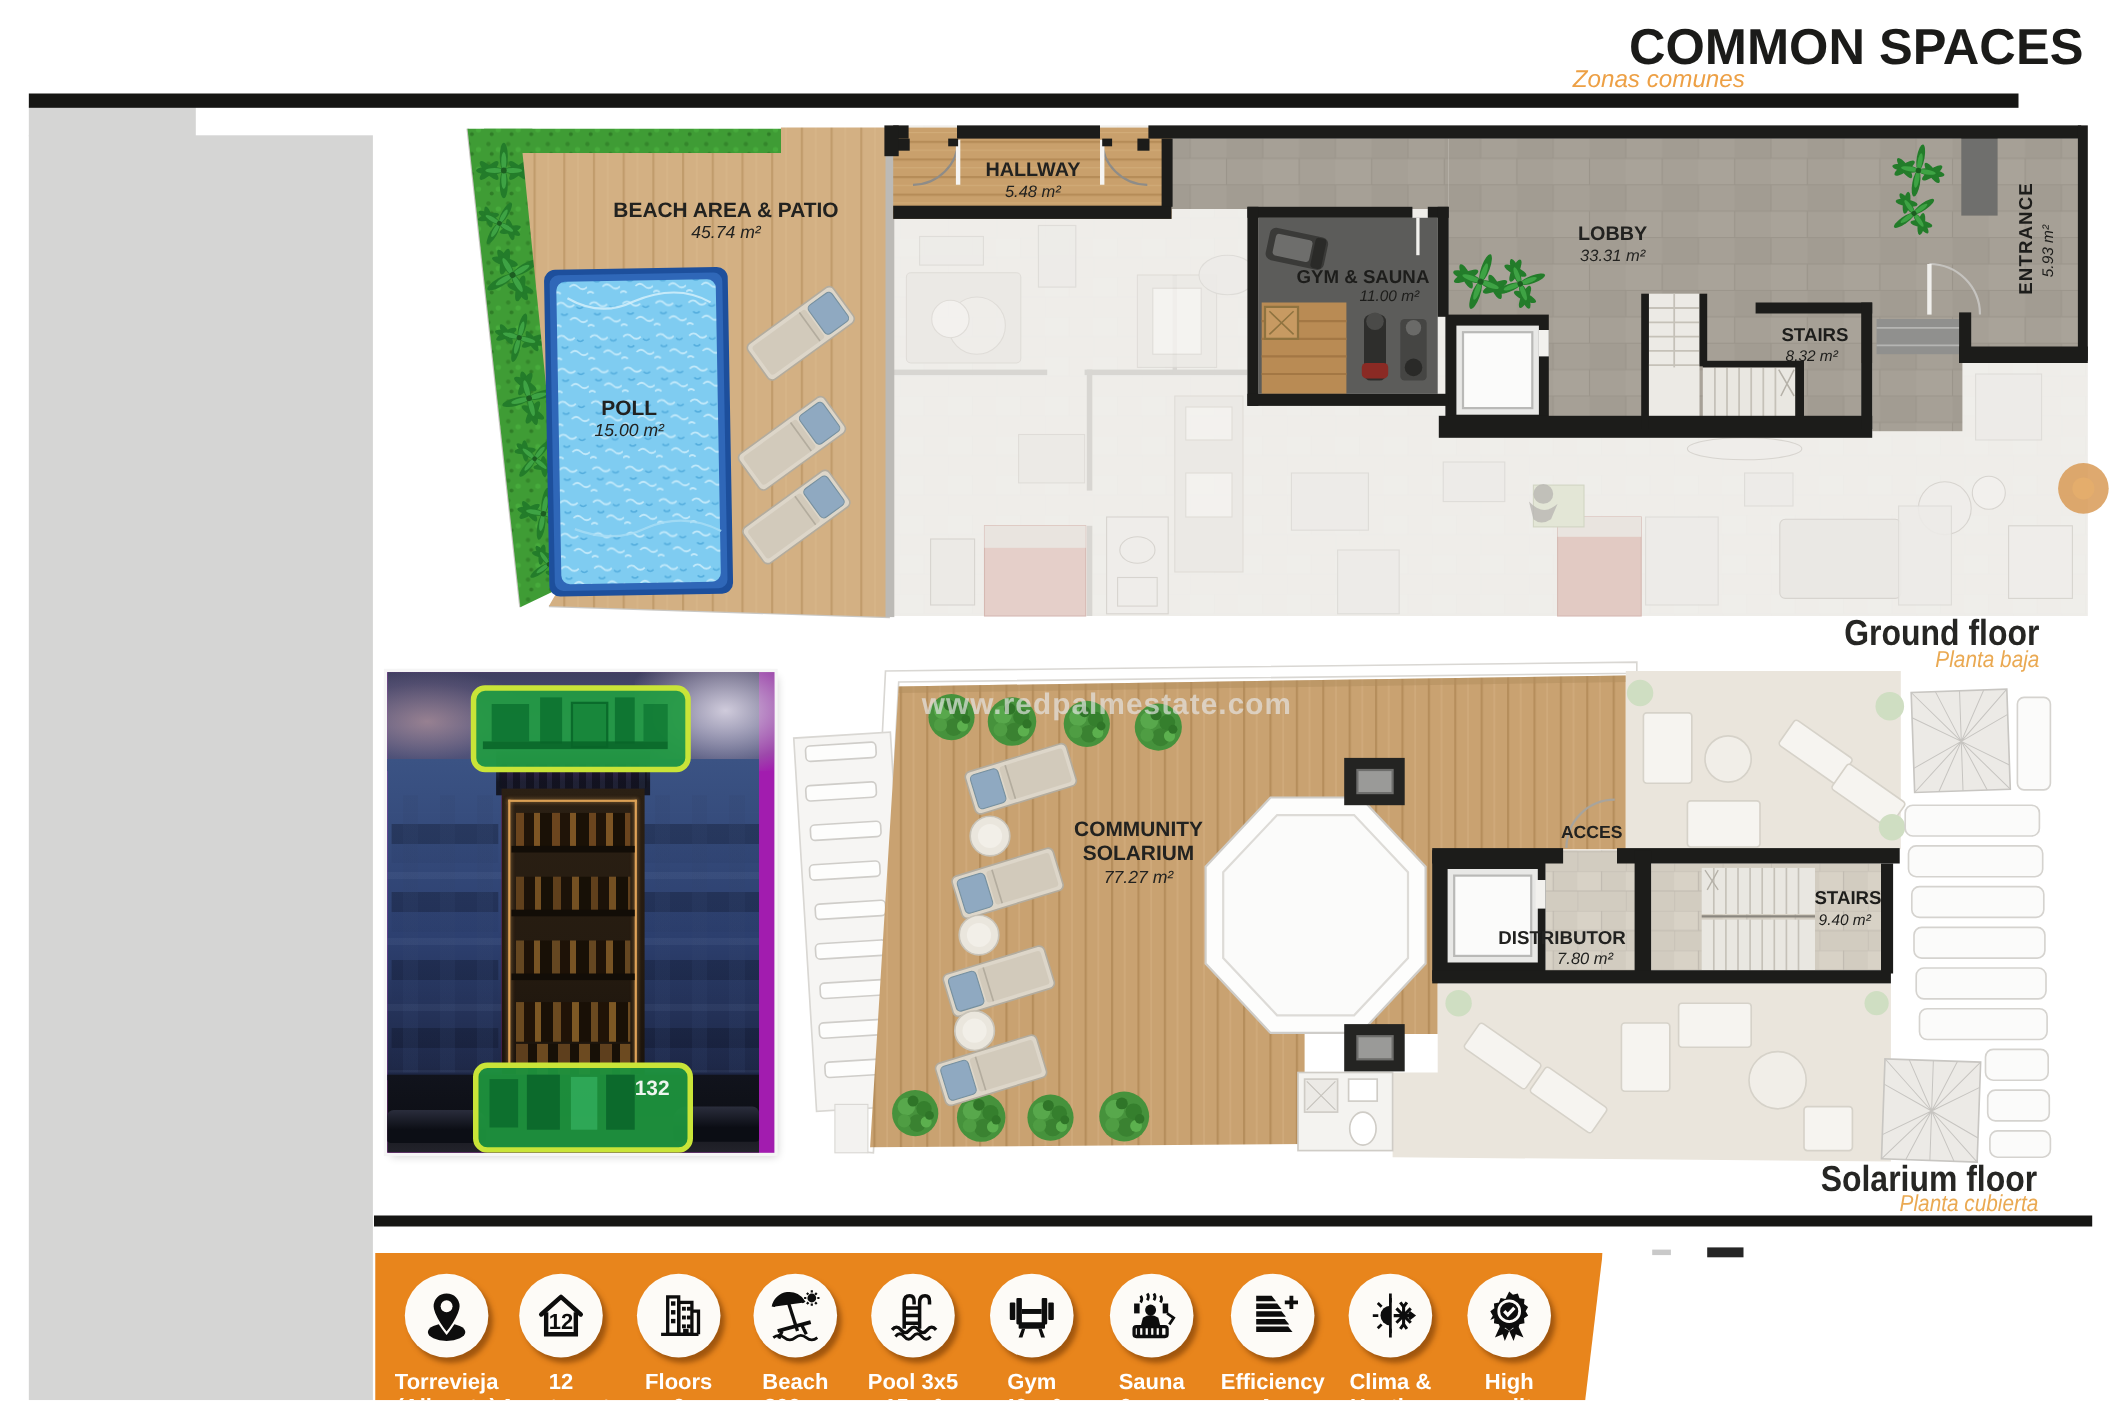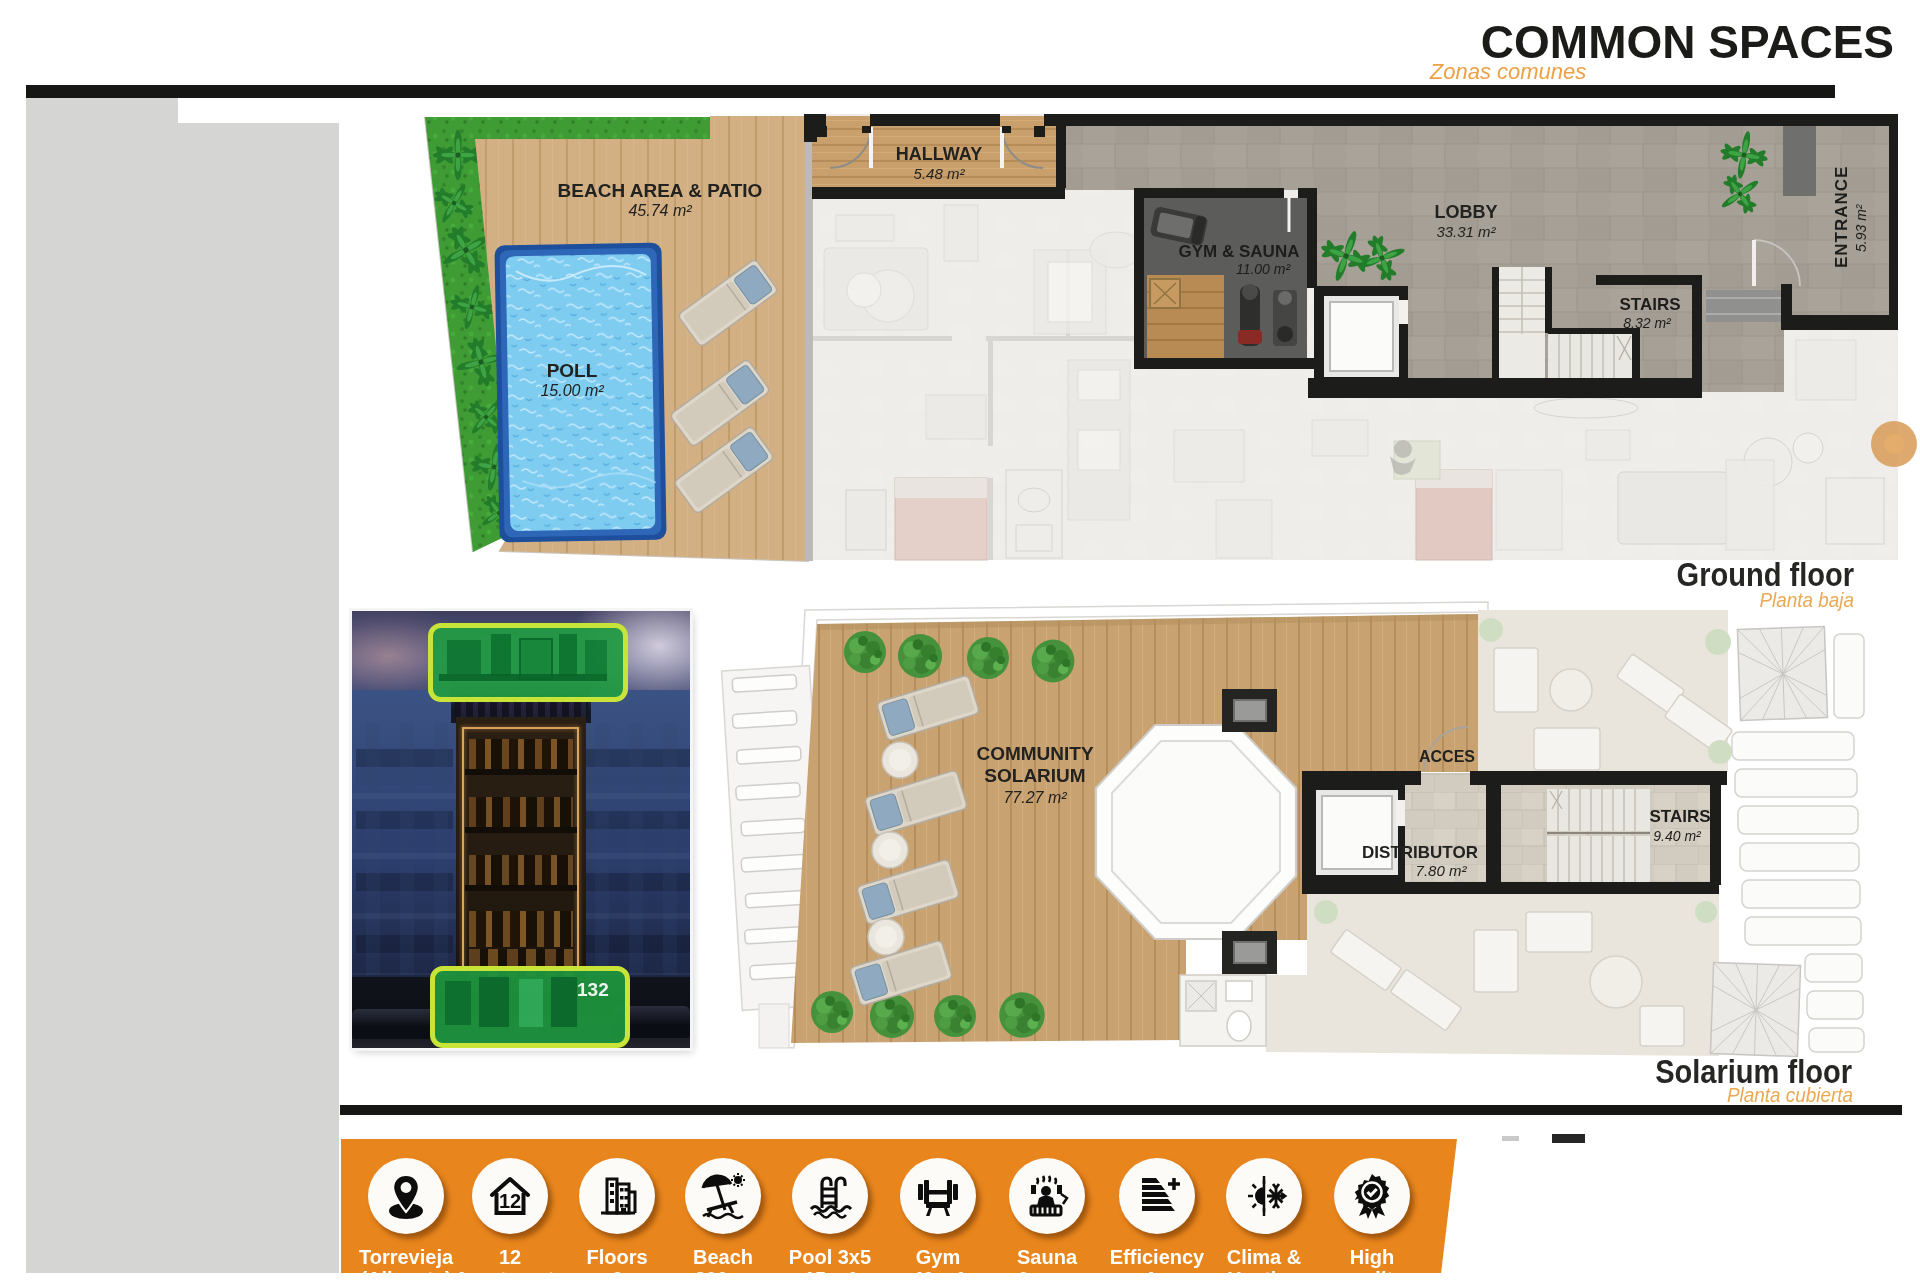--- a/index.html
+++ b/index.html
@@ -21,20 +21,21 @@
 <div class="abs" style="left:1100px;top:59px;width:764px;text-align:center;font-size:22px;font-style:italic;color:#eda045;">Zonas comunes</div>
 
 <div class="abs" style="left:1330px;top:556px;width:498px;text-align:right;font-size:33px;font-weight:bold;color:#262624;z-index:7;transform:scaleX(0.88);transform-origin:right center;">Ground floor</div>
 
 <div class="abs" style="left:1330px;top:588px;width:498px;text-align:right;font-size:21px;font-style:italic;color:#eaa952;z-index:7;transform:scaleX(0.9);transform-origin:right center;">Planta baja</div>
 
 <div class="abs" style="left:1330px;top:1053px;width:496px;text-align:right;font-size:33px;font-weight:bold;color:#262624;z-index:7;transform:scaleX(0.88);transform-origin:right center;">Solarium floor</div>
 
 <div class="abs" style="left:1330px;top:1083px;width:497px;text-align:right;font-size:21px;font-style:italic;color:#eaa952;z-index:7;transform:scaleX(0.9);transform-origin:right center;">Planta cubierta</div>
 
+<div class="abs" style="left:812px;top:625px;width:400px;font-size:27px;font-weight:bold;letter-spacing:1px;color:rgba(228,228,228,0.68);z-index:6;">www.redpalmestate.com</div>
 
 <svg class="abs" style="left:390px;top:95px;" width="1530" height="475" viewBox="390 95 1530 475">
 <defs>
 <pattern id="pwood" width="27" height="300" patternUnits="userSpaceOnUse">
   <rect width="27" height="300" fill="#d3b083"></rect>
   <rect x="0" width="2" height="300" fill="#c19c6c"></rect>
   <rect x="13" width="1" height="300" fill="#dcba8e" opacity="0.7"></rect>
 </pattern>
 <pattern id="hwood" width="300" height="16" patternUnits="userSpaceOnUse">
   <rect width="300" height="16" fill="#c9a06c"></rect>
@@ -380,21 +381,21 @@
 <rect x="1570" y="275" width="106" height="10"></rect>
 <rect x="1666" y="275" width="10" height="115"></rect>
 </g>
 
 <g fill="#1c1c1a">
 <rect x="1755" y="284" width="11" height="46"></rect>
 <rect x="1755" y="315" width="117" height="15"></rect>
 </g>
 </svg>
 
-<div class="abs" style="left:326px;top:611px;width:338px;height:437px;background:#a21caf;overflow:hidden;box-shadow:0 0 0 3px #f5f5f5,3px 4px 8px rgba(0,0,0,0.2);">
+<div class="abs" style="left:326px;top:611px;width:338px;height:437px;background:#a21caf;overflow:hidden;box-shadow:0 0 0 3px #f5f5f5,3px 4px 8px rgba(0,0,0,0.2);padding-left:14px;">
 
   <div class="abs" style="left:0;top:0;width:338px;height:90px;background:linear-gradient(180deg,#3f3f60 0%,#4d5580 55%,#3a4772 100%);"></div>
 
   <div class="abs" style="left:-40px;top:0px;width:170px;height:90px;background:radial-gradient(ellipse at 45% 50%,rgba(170,140,150,0.8),rgba(110,95,125,0.35) 55%,transparent 75%);"></div>
 
   <div class="abs" style="left:225px;top:-10px;width:150px;height:100px;background:radial-gradient(ellipse at 55% 45%,rgba(215,210,225,0.95),rgba(150,140,165,0.4) 60%,transparent 80%);"></div>
 
   <div class="abs" style="left:0;top:79px;width:104px;height:292px;background:linear-gradient(180deg,#3b5384 0%,#2d4070 55%,#1d2644 100%);"></div>
 
   <div class="abs" style="left:4px;top:112px;width:97px;height:252px;background:repeating-linear-gradient(180deg,rgba(12,18,36,0.0) 0 26px,rgba(12,18,36,0.34) 26px 44px,rgba(30,44,80,0.10) 44px 62px);"></div>

